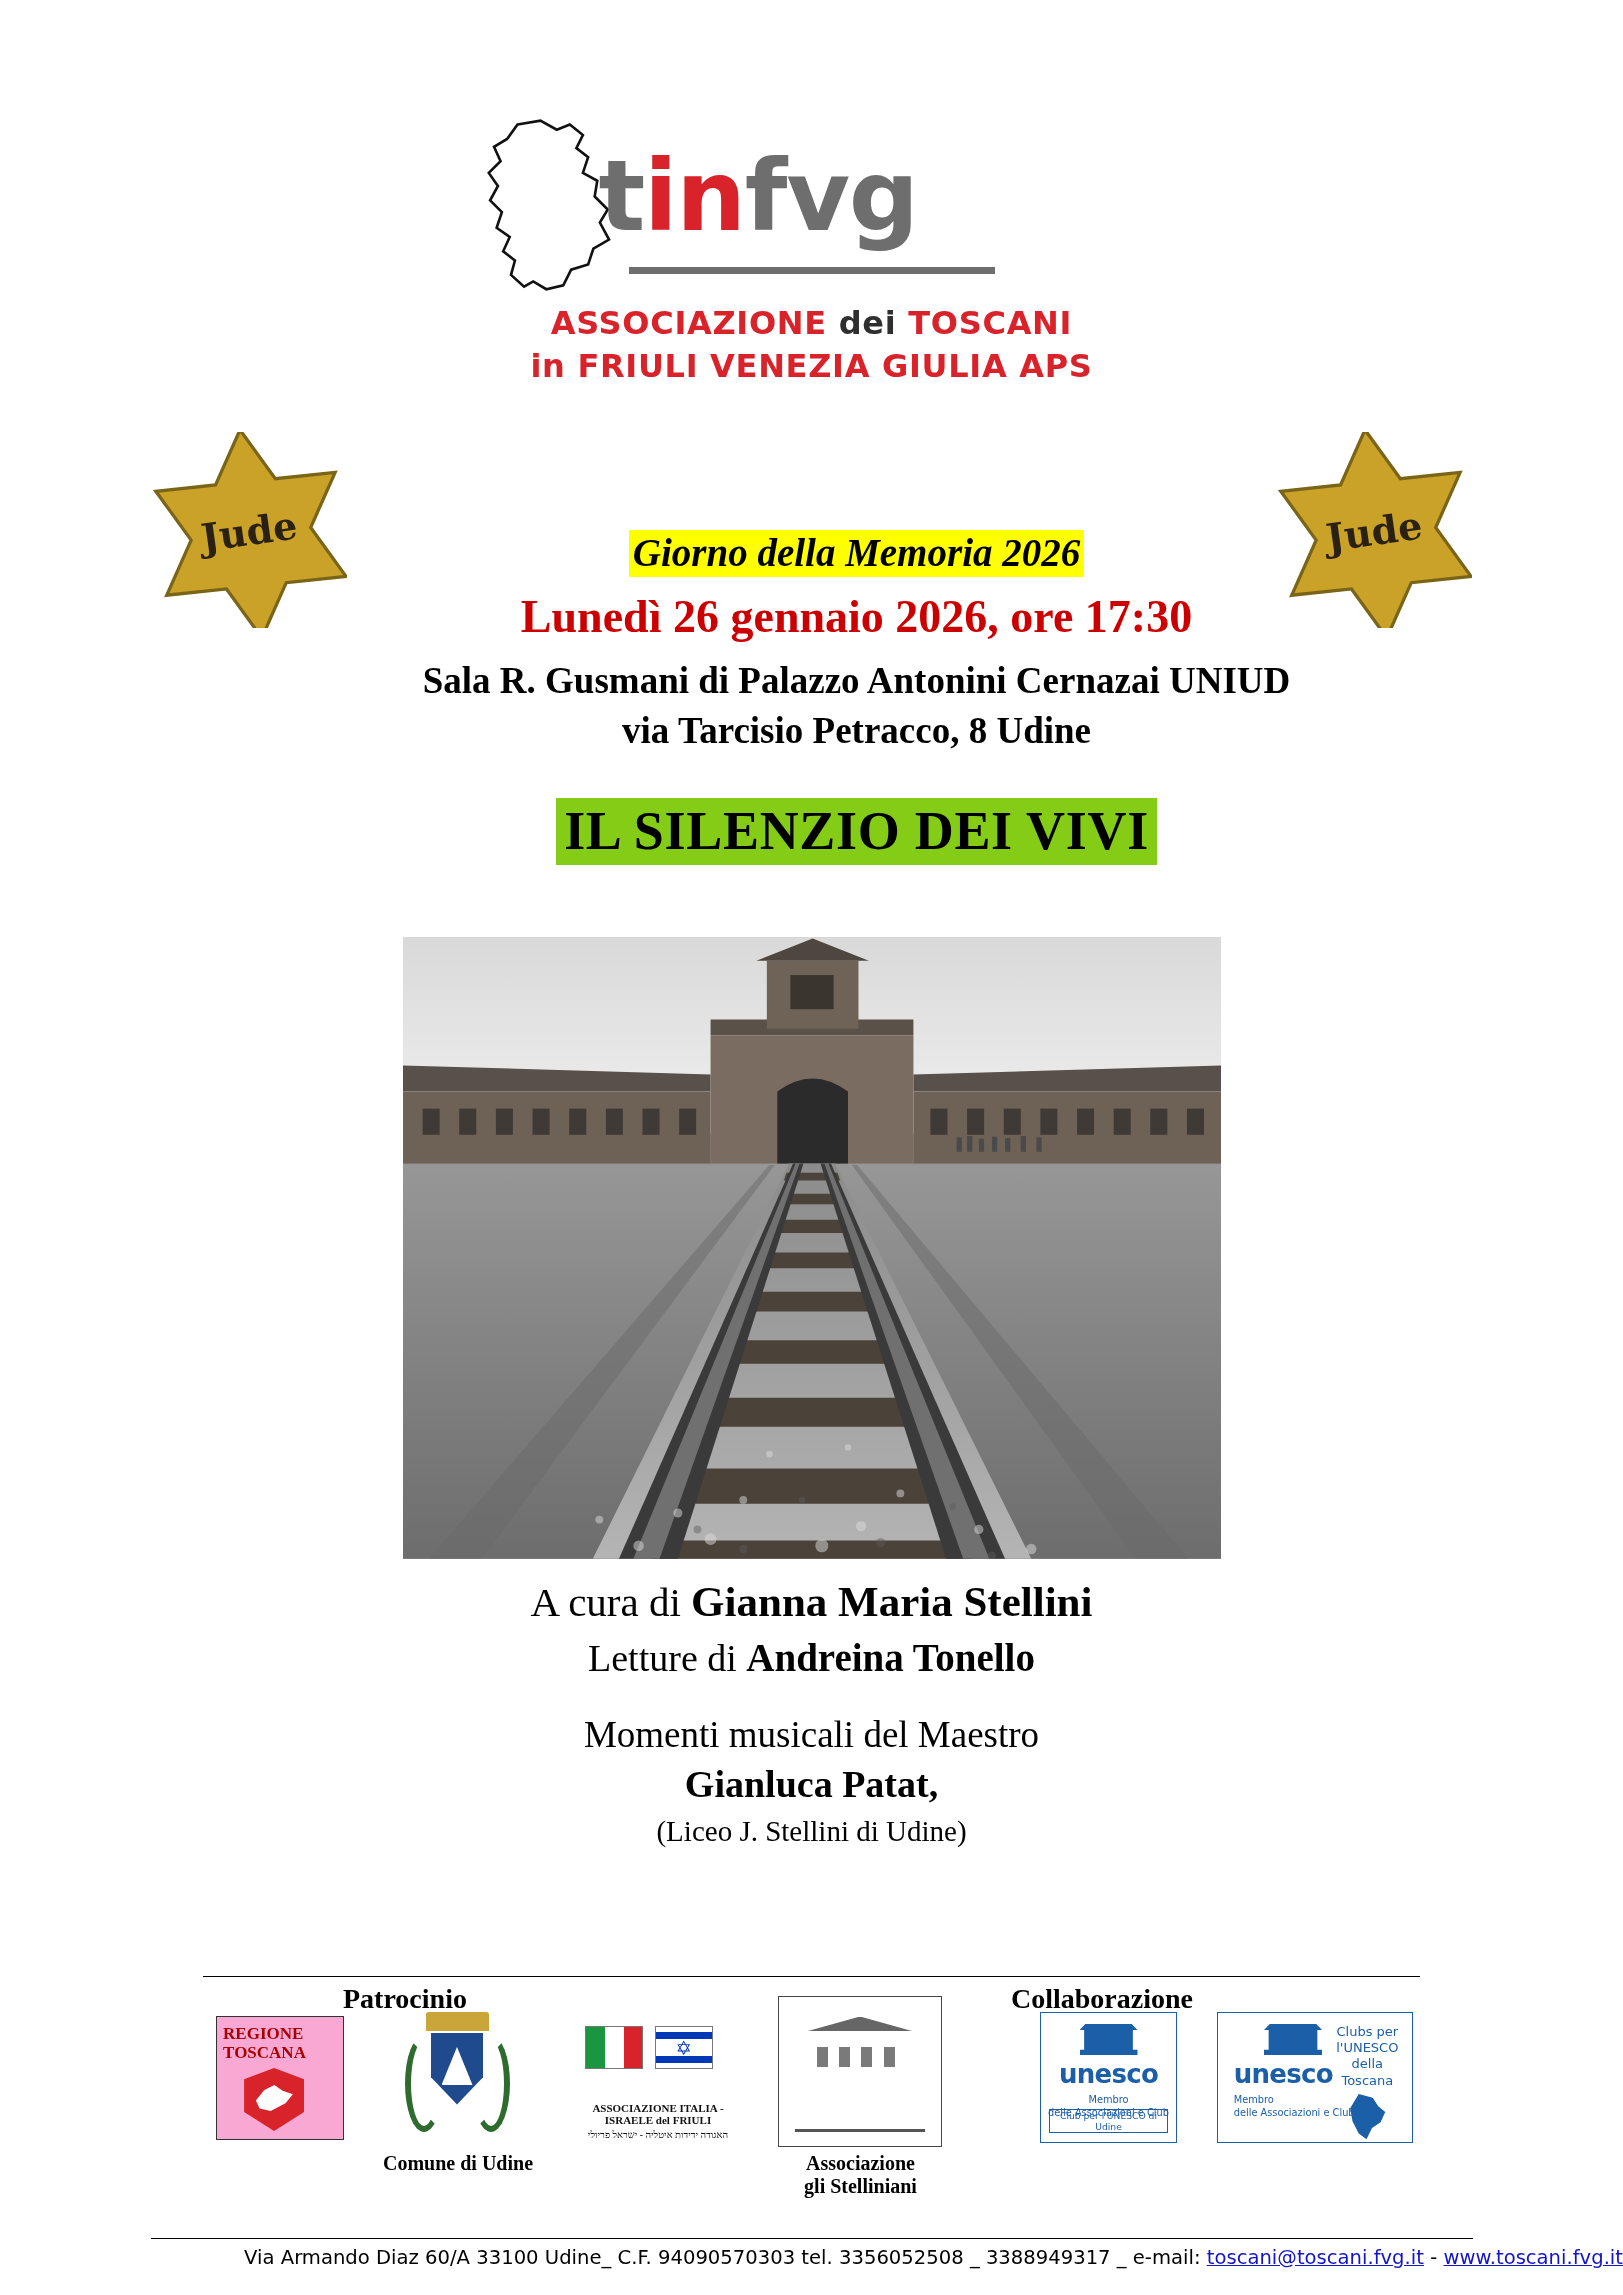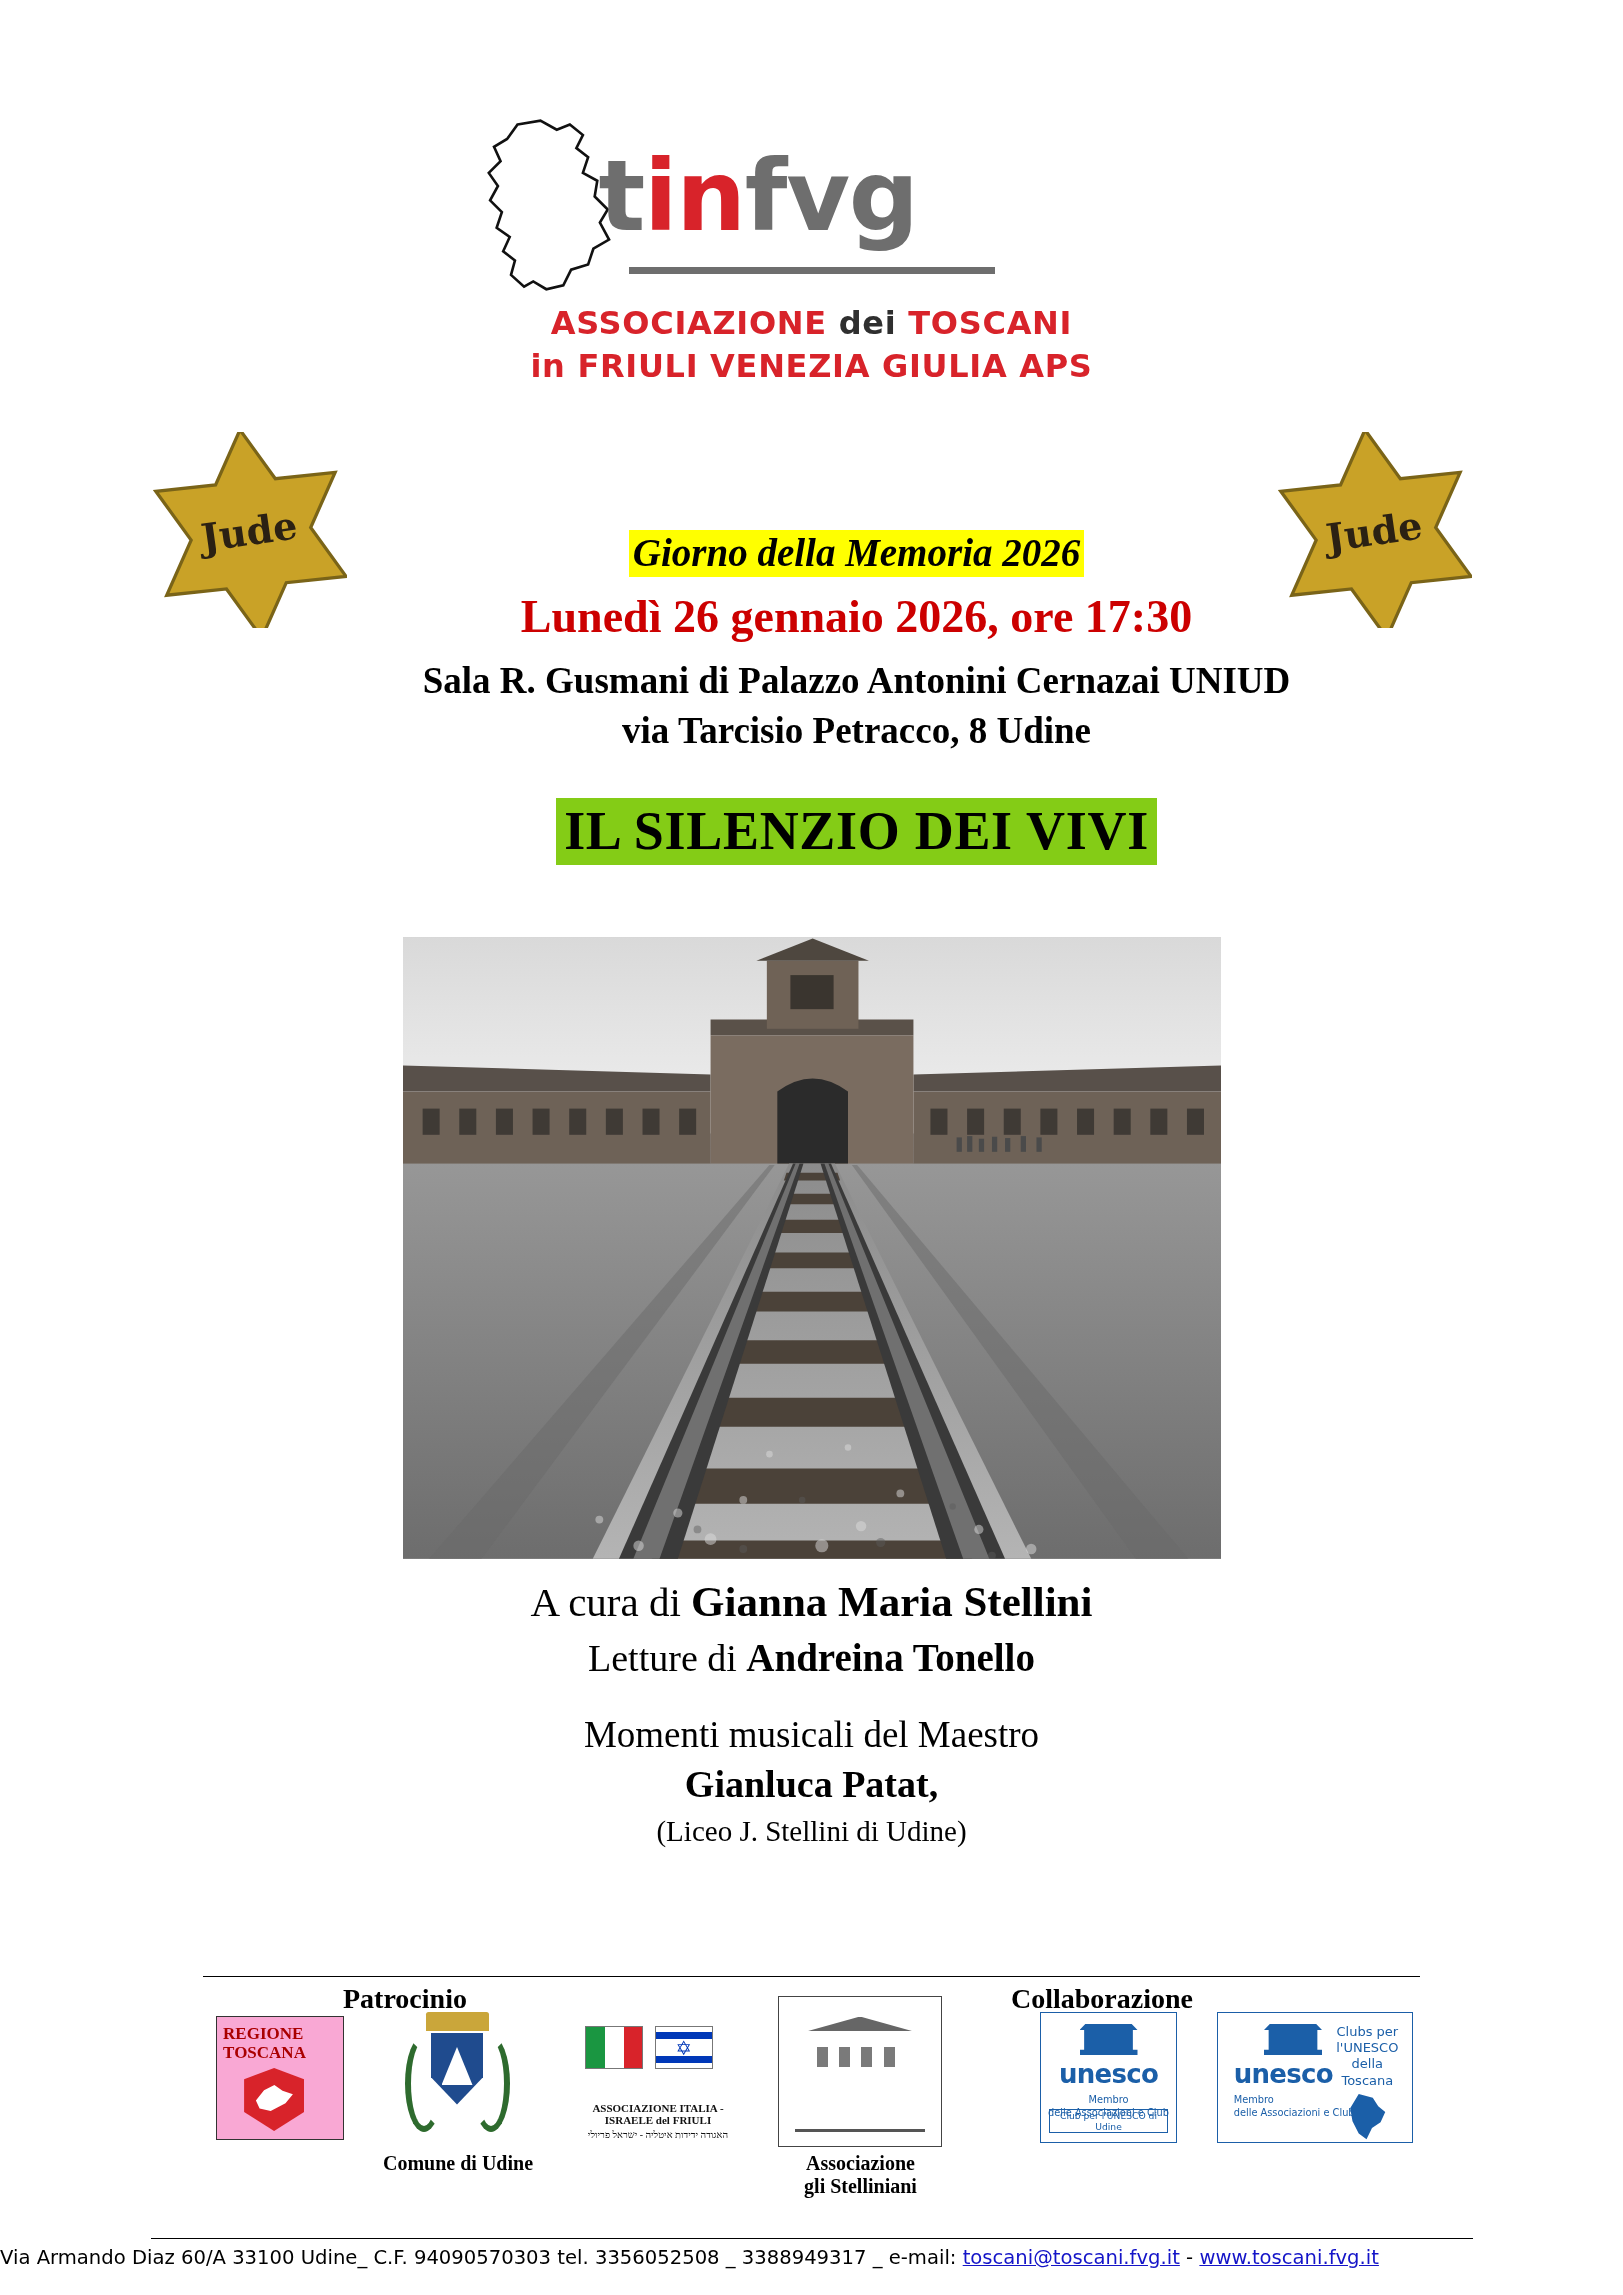--- a/index.html
+++ b/index.html
@@ -427,21 +427,21 @@
     left: 151px;
     width: 1322px;
     height: 1.3px;
     background: #000;
   }
   .footer {
     position: absolute;
     top: 2246px;
     left: 0;
     width: 100%;
-    text-align: left;
+    text-align: right;
     font-family: "DejaVu Sans", sans-serif;
     font-size: 19.6px;
     color: #000;
   }
   .footer a {
     color: #1414c8;
     text-decoration: underline;
   }
 </style>
 </head>

